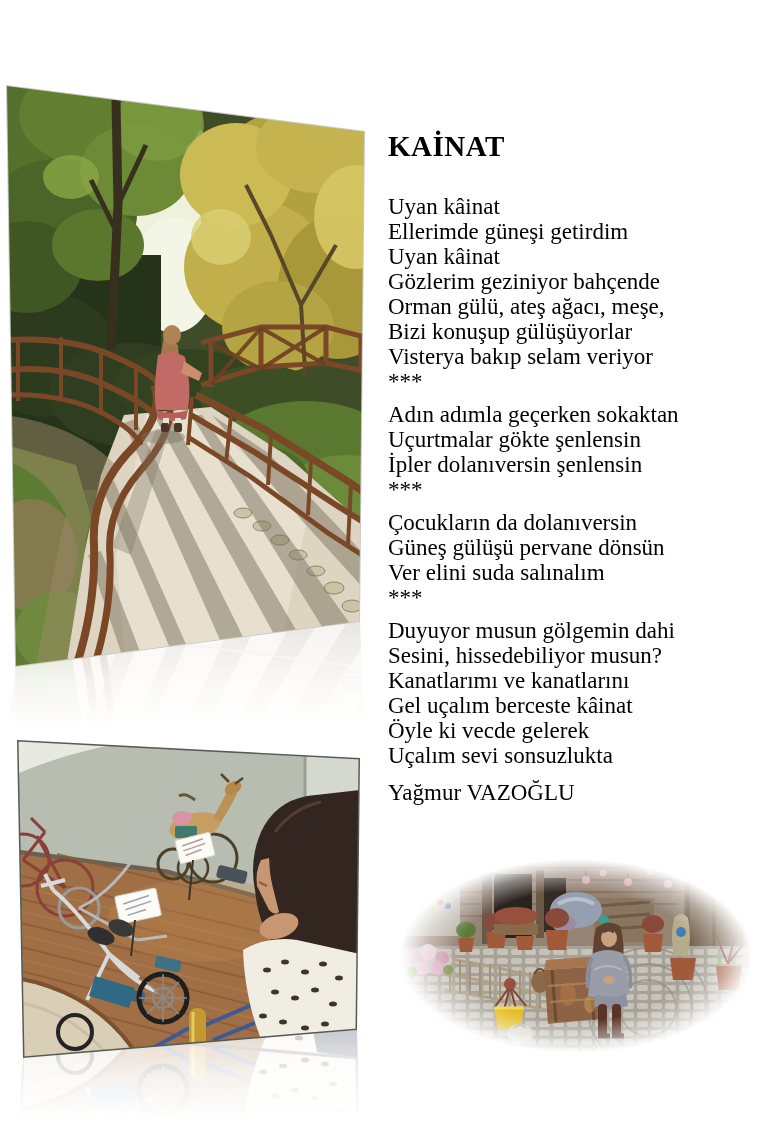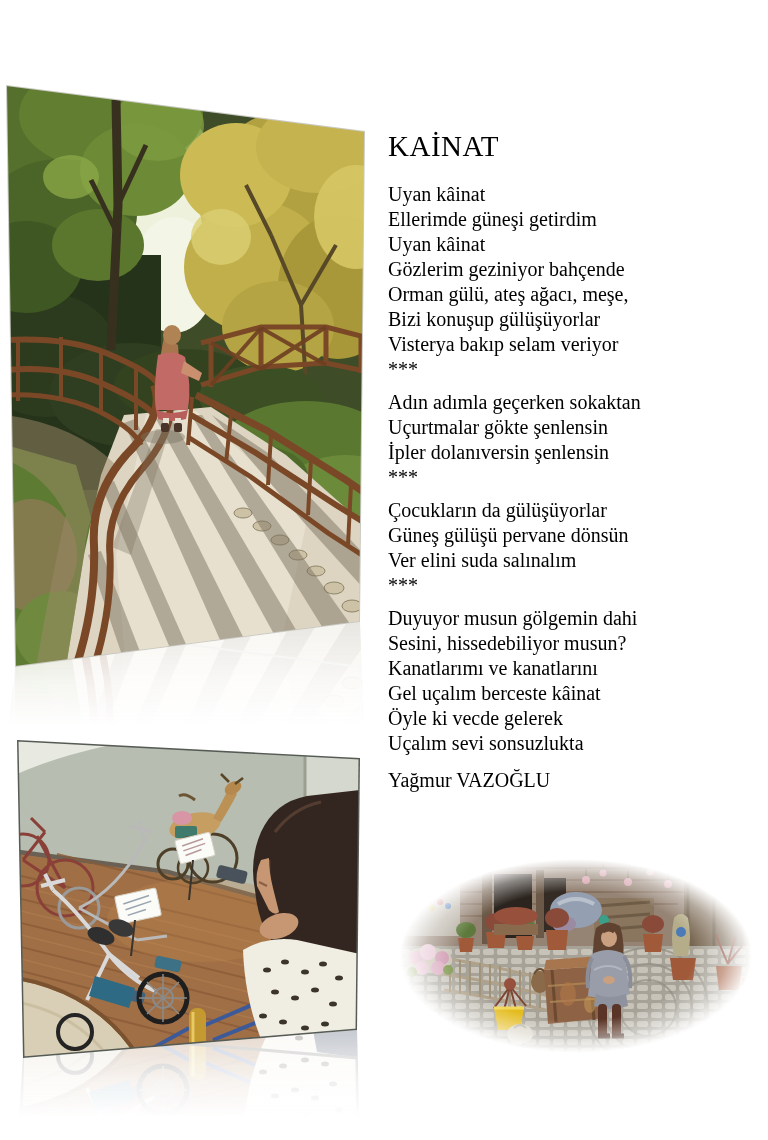--- a/index.html
+++ b/index.html
@@ -22,22 +22,22 @@
          clip-path:polygon(9px 45px,354px 0px,359px 130px,0px 130px);}
   .refl1 svg{height:582px;transform:scaleY(-1);}
   .refl2{left:17px;top:1030px;width:343px;height:110px;
          clip-path:polygon(6px 28px,340px 0px,343px 110px,0px 110px);}
   .refl2 svg{height:318px;transform:scaleY(-1);}
   .oval{left:398px;top:858px;width:356px;height:196px;position:absolute;
         -webkit-mask-image:radial-gradient(closest-side,#000 66%,rgba(0,0,0,0.55) 84%,transparent 99%);
         mask-image:radial-gradient(closest-side,#000 66%,rgba(0,0,0,0.55) 84%,transparent 99%);}
   .oval svg{display:block;width:100%;height:100%;filter:blur(0.5px);}
   
-  .title{left:388px;top:130px;font-size:29px;font-weight:normal;letter-spacing:0.5px;}
-  .poem{left:388px;top:182px;font-size:20px;line-height:25px;}
+  .title{left:388px;top:130px;font-size:29px;font-weight:bold;letter-spacing:0.5px;}
+  .poem{left:388px;top:194px;font-size:23px;line-height:25px;}
   .stanza{margin:0 0 8px 0;}
   .poem-line{white-space:pre;}
   .author{margin-top:12px;}
   .defs-holder{position:absolute;width:0;height:0;overflow:hidden;}
 </style>
 </head>
 <body>
 
 <svg class="defs-holder" aria-hidden="true">
 <defs>
@@ -390,21 +390,21 @@
         <div class="poem-line">Visterya bakıp selam veriyor</div>
         <div class="poem-line">***</div>
       </div>
       <div class="stanza">
         <div class="poem-line">Adın adımla geçerken sokaktan</div>
         <div class="poem-line">Uçurtmalar gökte şenlensin</div>
         <div class="poem-line">İpler dolanıversin şenlensin</div>
         <div class="poem-line">***</div>
       </div>
       <div class="stanza">
-        <div class="poem-line">Çocukların da gülüşüyorlar</div>
+        <div class="poem-line">Çocukların da dolanıversin</div>
         <div class="poem-line">Güneş gülüşü pervane dönsün</div>
         <div class="poem-line">Ver elini suda salınalım</div>
         <div class="poem-line">***</div>
       </div>
       <div class="stanza">
         <div class="poem-line">Duyuyor musun gölgemin dahi</div>
         <div class="poem-line">Sesini, hissedebiliyor musun?</div>
         <div class="poem-line">Kanatlarımı ve kanatlarını</div>
         <div class="poem-line">Gel uçalım berceste kâinat</div>
         <div class="poem-line">Öyle ki vecde gelerek</div>

